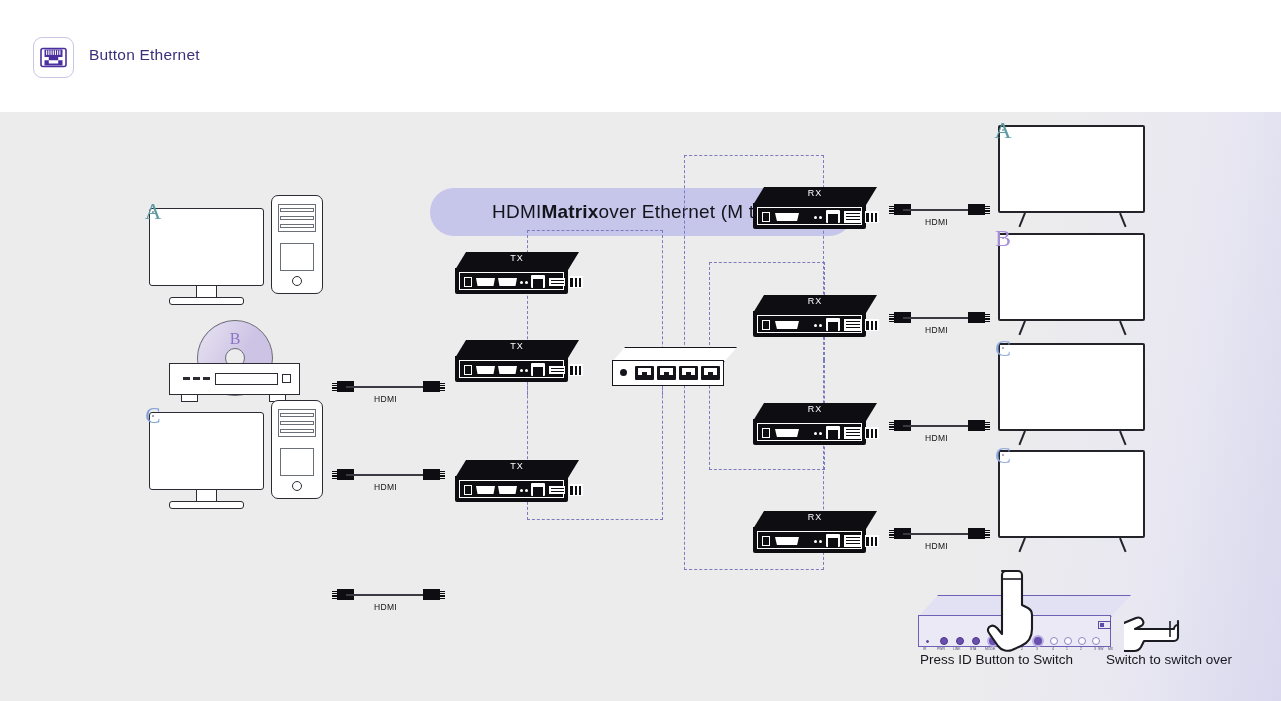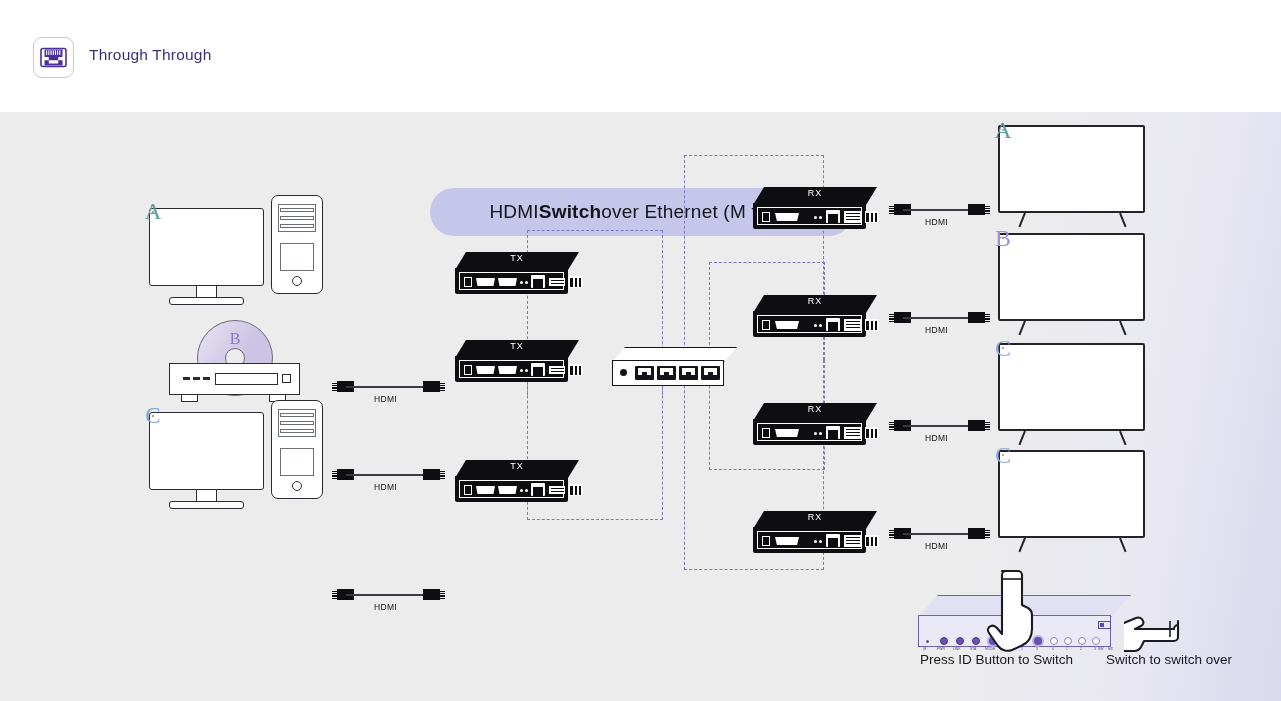--- a/index.html
+++ b/index.html
@@ -288,29 +288,29 @@
           <rect x="6.1" y="6.3" width="1.1" height="4.6"></rect>
           <rect x="8.3" y="6.3" width="1.1" height="4.6"></rect>
           <rect x="10.5" y="6.3" width="1.1" height="4.6"></rect>
           <rect x="12.7" y="6.3" width="1.1" height="4.6"></rect>
           <rect x="14.9" y="6.3" width="1.1" height="4.6"></rect>
           <rect x="17.1" y="6.3" width="1.1" height="4.6"></rect>
           <rect x="19.3" y="6.3" width="1.1" height="4.6"></rect>
         </g>
       </svg>
     </div>
-    <div class="hdr-title">Through Through</div>
+    <div class="hdr-title">Button Ethernet</div>
   </div>
 
   <div class="panel">
     <div class="panel-fade"></div>
 
     <div class="title-pill">
       <span>HDMI </span>
-        <b>Switch</b>
+        <b>Matrix</b>
         <span> over Ethernet (M to N)</span>
     </div>
 
     <div class="dash-path" style="left:527px;top:118px;width:136px;height:165px;border-top:1.6px dashed #7d7ac0;border-left:1.6px dashed #7d7ac0;border-right:1.6px dashed #7d7ac0;border-bottom:none;box-sizing:border-box;"></div>
 
     <div class="dash-path" style="left:527px;top:248px;width:136px;height:160px;border-bottom:1.6px dashed #7d7ac0;border-left:1.6px dashed #7d7ac0;border-right:1.6px dashed #7d7ac0;border-top:none;box-sizing:border-box;"></div>
 
     <div class="dash-path" style="left:684px;top:43px;width:140px;height:205px;border-top:1.6px dashed #7d7ac0;border-left:1.6px dashed #7d7ac0;border-right:1.6px dashed #7d7ac0;border-bottom:none;box-sizing:border-box;"></div>
 
     <div class="dash-path" style="left:709px;top:150px;width:116px;height:98px;border-top:1.6px dashed #7d7ac0;border-left:1.6px dashed #7d7ac0;border-right:1.6px dashed #7d7ac0;border-bottom:none;box-sizing:border-box;"></div>

